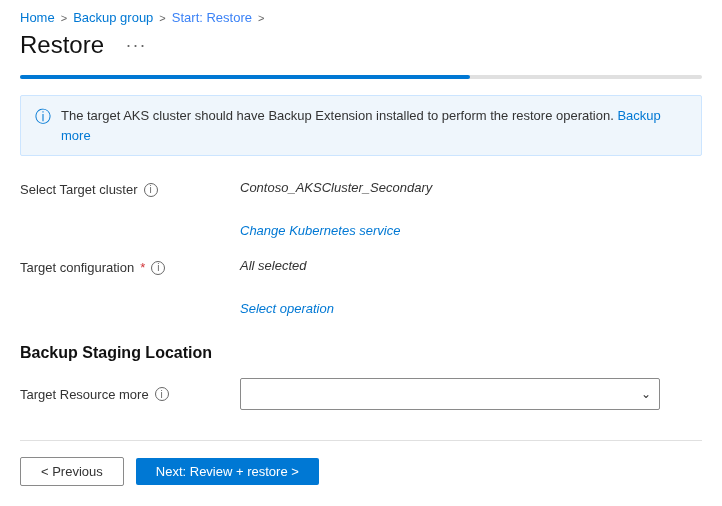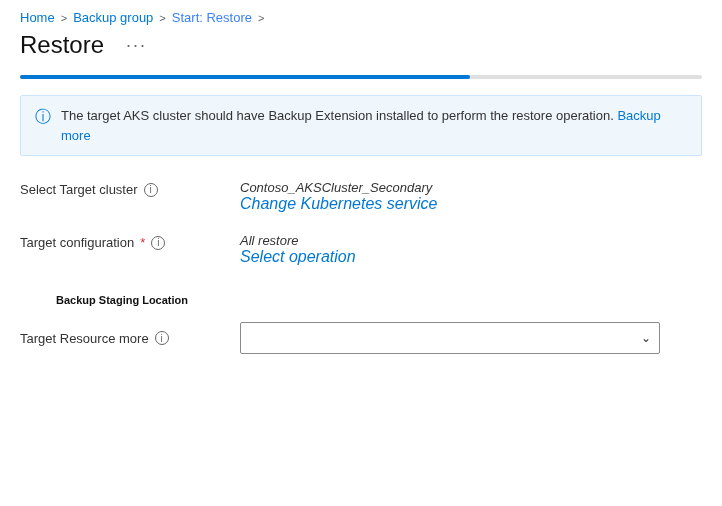--- a/index.html
+++ b/index.html
@@ -137,30 +137,30 @@
       display: flex;
       flex-direction: column;
       font-style: italic;
     }
     .form-value-text {
       font-size: 13px;
       color: #333;
     }
     .form-value-link {
       color: #0078d4;
+      font-size: 13px;
+      cursor: pointer;
+      text-decoration: none;
+      margin-top: 28px;
+    }
+    .section-heading {
       font-size: 16px;
-      cursor: pointer;
-      text-decoration: none;
-    }
-    .section-heading {
-      font-size: 11px;
       font-weight: 600;
       color: #111;
       margin-bottom: 16px;
-      margin-left: 36px;
     }
     .dropdown-row {
       display: flex;
       align-items: center;
       gap: 20px;
     }
     .dropdown-label {
       width: 200px;
       display: flex;
       align-items: center;
@@ -259,33 +259,37 @@
       </div>
     </div>
 
     <div class="form-row">
       <div class="form-label">
         <span class="form-label-text">Target configuration</span>
         <span class="required-star">*</span>
         <span class="info-circle">i</span>
       </div>
       <div class="form-value">
-        <span class="form-value-text">All restore</span>
+        <span class="form-value-text">All selected</span>
         <a class="form-value-link">Select operation</a>
       </div>
     </div>
   </div>
 
   <div>
     <div class="section-heading">Backup Staging Location</div>
     <div class="dropdown-row">
       <div class="dropdown-label">
         <span>Target Resource more</span>
         <span class="info-circle">i</span>
       </div>
       <div class="dropdown-select">
         <span></span>
         <span class="dropdown-chevron">⌄</span>
       </div>
     </div>
   </div>
 
+  <div class="footer">
+    <button class="btn-secondary">&lt; Previous</button>
+    <button class="btn-primary">Next: Review + restore &gt;</button>
+  </div>
 </div>
 
 </body></html>

